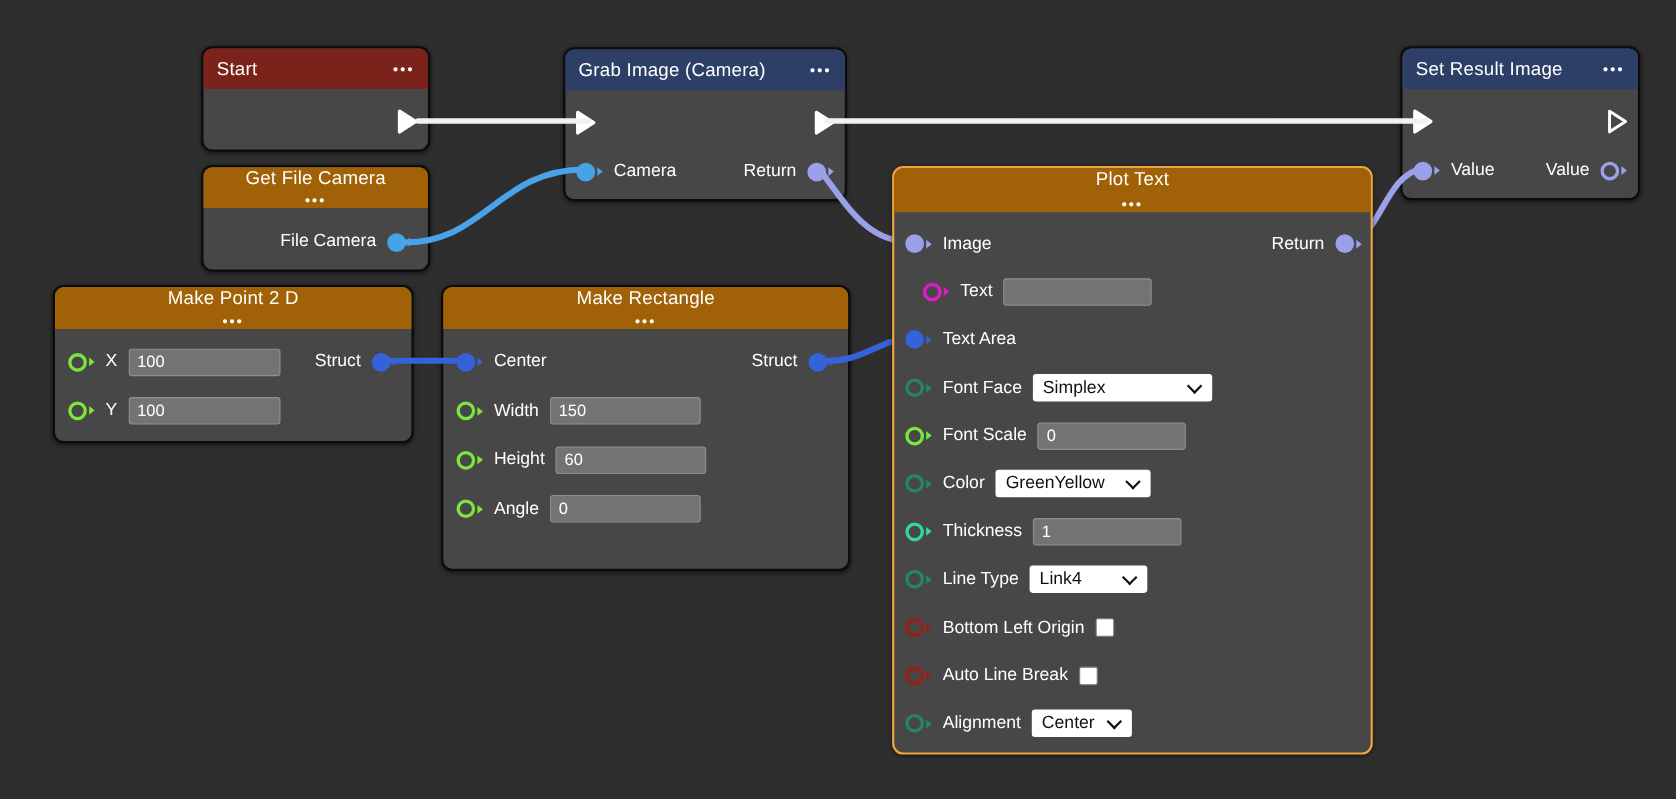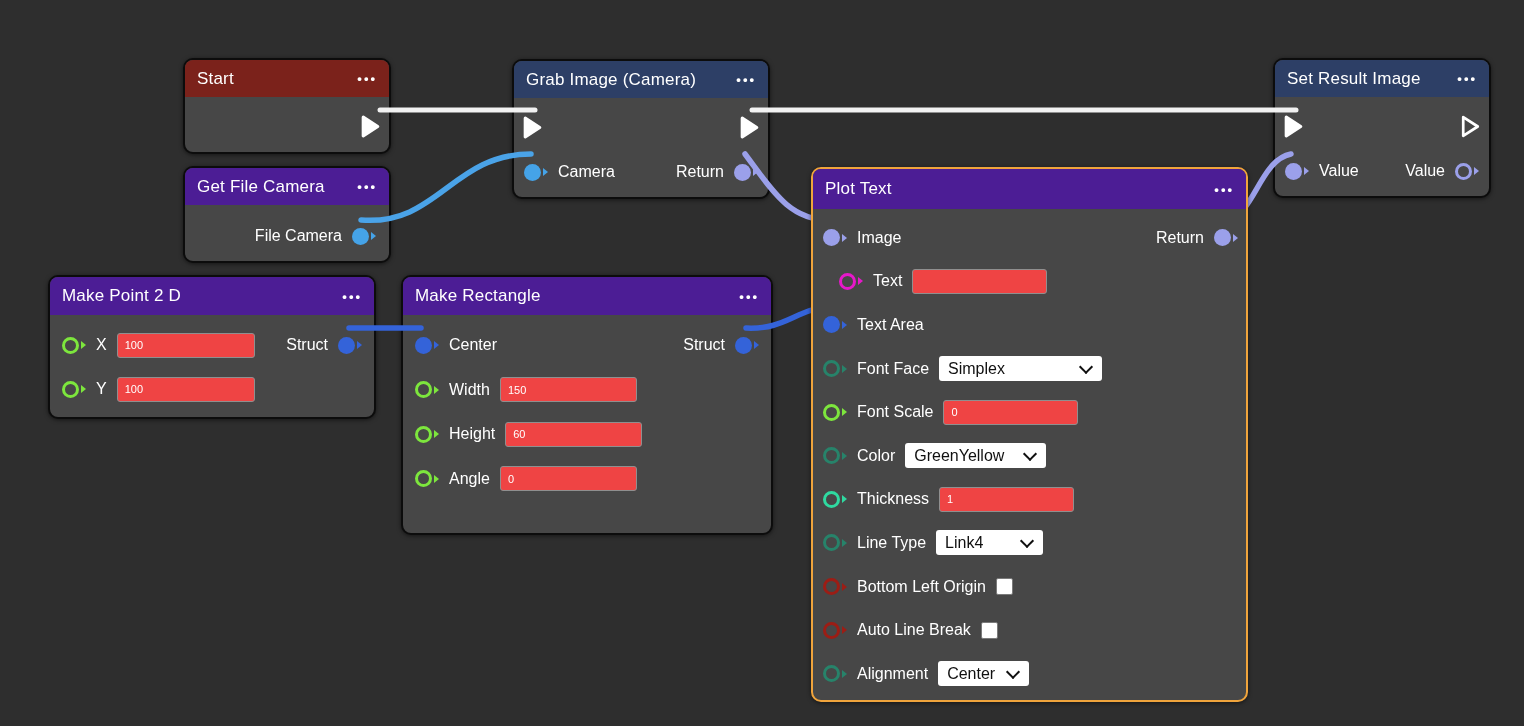--- a/index.html
+++ b/index.html
@@ -10,31 +10,30 @@
     -webkit-font-smoothing:antialiased;
   }
   .wires{position:absolute;left:0;top:0;z-index:2;pointer-events:none;}
   .wires path{pointer-events:stroke;}
 
   .node{
     position:absolute;z-index:1;background:#474747;
     border:2px solid #0c0c0c;border-radius:10px;
     box-shadow:0 1px 4px rgba(0,0,0,.55);
     box-sizing:border-box;
-    margin-top:16px;
   }
   .node.selected{border:2px solid #f0a43c;z-index:3;}
   .hdr{
     height:37px;display:flex;align-items:center;
     padding:0 12px;border-radius:8px 8px 0 0;
     color:#fff;font-size:17px;font-weight:500;letter-spacing:.2px;
   }
   .node.selected .hdr{height:40px;justify-content:center;}
   .hd-red{background:#7b221b;}
-  .hd-green{background:#4c1d95;}
+  .hd-green{background:#a16207;flex-direction:column;}
   .hd-blue{background:#2d3f66;}
   .hdr .title{flex:1;white-space:nowrap;}
   .dots{font-size:13px;letter-spacing:2px;font-weight:700;color:#fff;cursor:pointer;}
 
   .row{display:flex;align-items:center;gap:10px;padding:0 12px;position:relative;}
   .lbl{color:#fff;font-size:16px;font-weight:500;white-space:nowrap;}
 
   .port{display:flex;align-items:center;flex:0 0 auto;}
   .pc{width:17px;height:17px;border-radius:50%;box-sizing:border-box;background:var(--c);}
   .pc.hollow{background:transparent;border:3.5px solid var(--c);}
@@ -47,22 +46,22 @@
   .t-string{--c:#e618c9;}
   .t-enum{--c:#27836a;}
   .t-int{--c:#2fd9a0;}
   .t-bool{--c:#9c1d15;}
 
   .out{position:absolute;right:8px;display:flex;align-items:center;gap:10px;}
 
   .exec{width:23px;height:27px;display:block;}
 
   .tin{
-    height:25px;background:#ef4444;border:1px solid #8f8f8f;border-radius:3px;
-    color:#fff;font-size:11px;padding:0 7px;font-family:inherit;box-sizing:border-box;outline:none;
+    height:25px;background:#737373;border:1px solid #8f8f8f;border-radius:3px;
+    color:#fff;font-size:15px;padding:0 7px;font-family:inherit;box-sizing:border-box;outline:none;
   }
   .sel{
     height:25px;background:#ffffff;border-radius:3px;display:flex;align-items:center;
     padding:0 9px;font-size:16px;font-weight:500;color:#101010;box-sizing:border-box;cursor:pointer;
   }
   .sel .val{white-space:nowrap;}
   .chev{
     width:8px;height:8px;border-right:2px solid #101010;border-bottom:2px solid #101010;
     transform:rotate(45deg);margin-left:auto;margin-top:-4px;margin-right:2px;flex:0 0 auto;
   }

